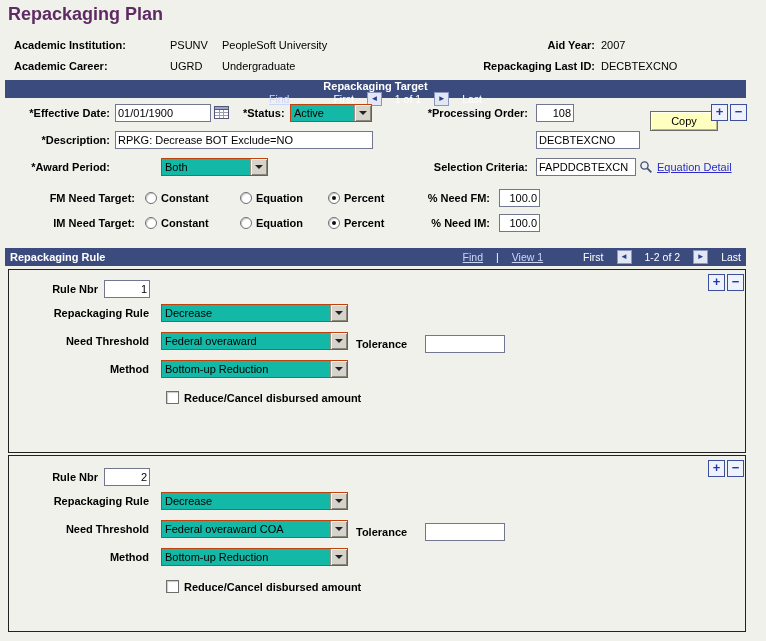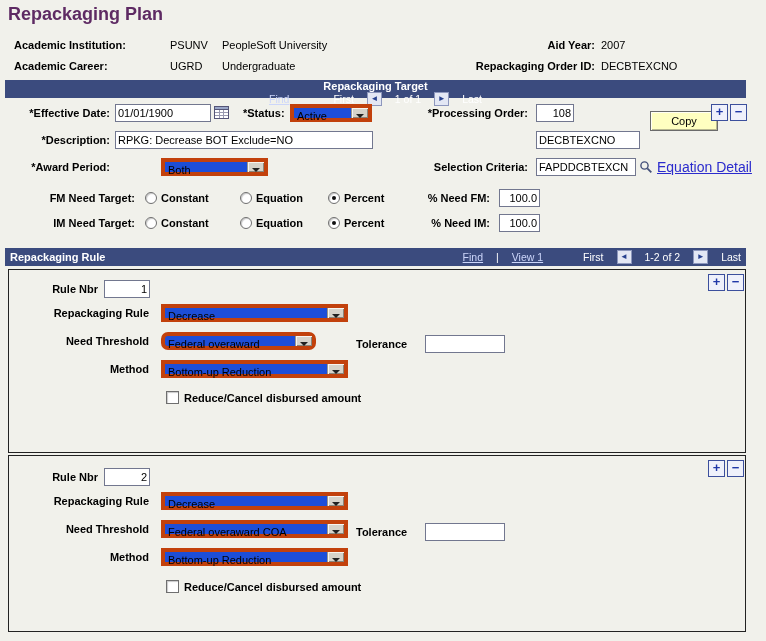--- a/index.html
+++ b/index.html
@@ -18,21 +18,21 @@
   .barnav { display:flex; align-items:center; gap:13px; font-size:10.5px; }
   .barlink { color:#ccd6fa; text-decoration:underline; cursor:pointer; }
   .barsep { color:#fff; }
   .navico { width:13px; height:12px; background:#e3e7f4; border:1px solid #8d97bd; color:#27418f;
             font-size:8px; line-height:12px; text-align:center; display:inline-block; cursor:pointer; }
 
   .tin { position:absolute; box-sizing:border-box; height:18px; border:1px solid #72778f; background:#fff;
          font-family:"Liberation Sans", sans-serif; font-size:11px; padding:0 2px; }
   .tin.num { text-align:right; }
 
-  .combo { position:absolute; box-sizing:border-box; height:18px; border:4px solid #c2410c; background:#1d4ed8; cursor:pointer; }
+  .combo { position:absolute; box-sizing:border-box; height:18px; border:1px solid #c2410c; background:#14b8a6; cursor:pointer; }
   .combo .ct { position:absolute; left:3px; top:0; right:17px; font-size:11px; line-height:16px; white-space:nowrap; overflow:hidden; }
   .combo .cb { position:absolute; right:0; top:0; width:16px; height:100%; background:#d6d3ca; border-left:1px solid #9a968c;
                box-shadow: inset 1px 1px 0 #f6f4f0, inset -1px -1px 0 #8a867c; }
   .combo .arr { position:absolute; left:4px; top:6px; width:0; height:0;
                 border-left:4px solid transparent; border-right:4px solid transparent; border-top:4px solid #222; }
 
   .btn-copy { position:absolute; box-sizing:border-box; height:20px; background:#ffffc0; border:1px solid #6b6b6b;
               box-shadow: inset 1px 1px 0 #fffff4, inset -1px -1px 0 #b8b890; font-size:11px;
               font-family:"Liberation Sans", sans-serif; cursor:pointer; }
 
@@ -40,21 +40,21 @@
             border:1px solid #3c4f9c; color:#2038a8; font-weight:bold; font-size:13px; line-height:14px;
             text-align:center; cursor:pointer; }
 
   .radio { position:absolute; width:12px; height:12px; border-radius:50%; background:#fff; border:1px solid #6f6f6f;
            box-shadow: inset 1px 1px 1px #c9c9c9; box-sizing:border-box; cursor:pointer; }
   .radio.sel::after { content:""; position:absolute; left:3px; top:3px; width:4px; height:4px; border-radius:50%; background:#111; }
 
   .check { position:absolute; width:13px; height:13px; background:#fff; border:1px solid #6f6f6f;
            box-shadow: inset 1px 1px 1px #c9c9c9; box-sizing:border-box; cursor:pointer; }
 
-  .link { position:absolute; font-size:14px; color:#2b2bcd; text-decoration:underline; line-height:18px;
+  .link { position:absolute; font-size:11px; color:#2b2bcd; text-decoration:underline; line-height:18px;
           cursor:pointer; white-space:nowrap; }
 
   .gbox { position:absolute; left:8px; width:738px; border:1px solid #222; box-sizing:border-box; }
 
   .ico { position:absolute; cursor:pointer; }
 </style>
 </head>
 <body>
 
 <div class="page">
@@ -63,21 +63,21 @@
 
   <div class="lbl" style="left:14px; top:36px;">Academic Institution:</div>
   <div class="val" style="left:170px; top:36px;">PSUNV</div>
   <div class="val" style="left:222px; top:36px;">PeopleSoft University</div>
   <div class="lbl r" style="left:420px; top:36px; width:175px;">Aid Year:</div>
   <div class="val" style="left:601px; top:36px;">2007</div>
 
   <div class="lbl" style="left:14px; top:57px;">Academic Career:</div>
   <div class="val" style="left:170px; top:57px;">UGRD</div>
   <div class="val" style="left:222px; top:57px;">Undergraduate</div>
-  <div class="lbl r" style="left:420px; top:57px; width:175px;">Repackaging Order ID:</div>
+  <div class="lbl r" style="left:420px; top:57px; width:175px;">Repackaging Last ID:</div>
   <div class="val" style="left:601px; top:57px;">DECBTEXCNO</div>
 
   <div class="bar" style="top:80px;flex-direction:column;">
     <span class="t">Repackaging Target</span>
     <span class="barnav">
       <span class="barlink">Find</span>
       <span style="width:18px;"></span>
       <span>First</span>
       <span class="navico">◄</span>
       <span>1 of 1</span>
@@ -176,21 +176,21 @@
 
     <div class="lbl r" style="left:12px; top:34px; width:128px;">Repackaging Rule</div>
     <div class="combo" style="left:152px; top:34px; width:187px;">
       <span class="ct">Decrease</span>
       <span class="cb">
           <span class="arr"></span>
         </span>
     </div>
 
     <div class="lbl r" style="left:12px; top:62px; width:128px;">Need Threshold</div>
-    <div class="combo" style="left:152px; top:62px; width:155px;border-radius:7px;">
+    <div class="combo" style="left:152px; top:62px; width:187px;">
       <span class="ct">Federal overaward</span>
       <span class="cb">
           <span class="arr"></span>
         </span>
     </div>
     <div class="lbl" style="left:347px; top:65px;">Tolerance</div>
     <input class="tin" style="left: 416px; top: 65px; width: 80px;" value="">
 
     <div class="lbl r" style="left:12px; top:90px; width:128px;">Method</div>
     <div class="combo" style="left:152px; top:90px; width:187px;">

